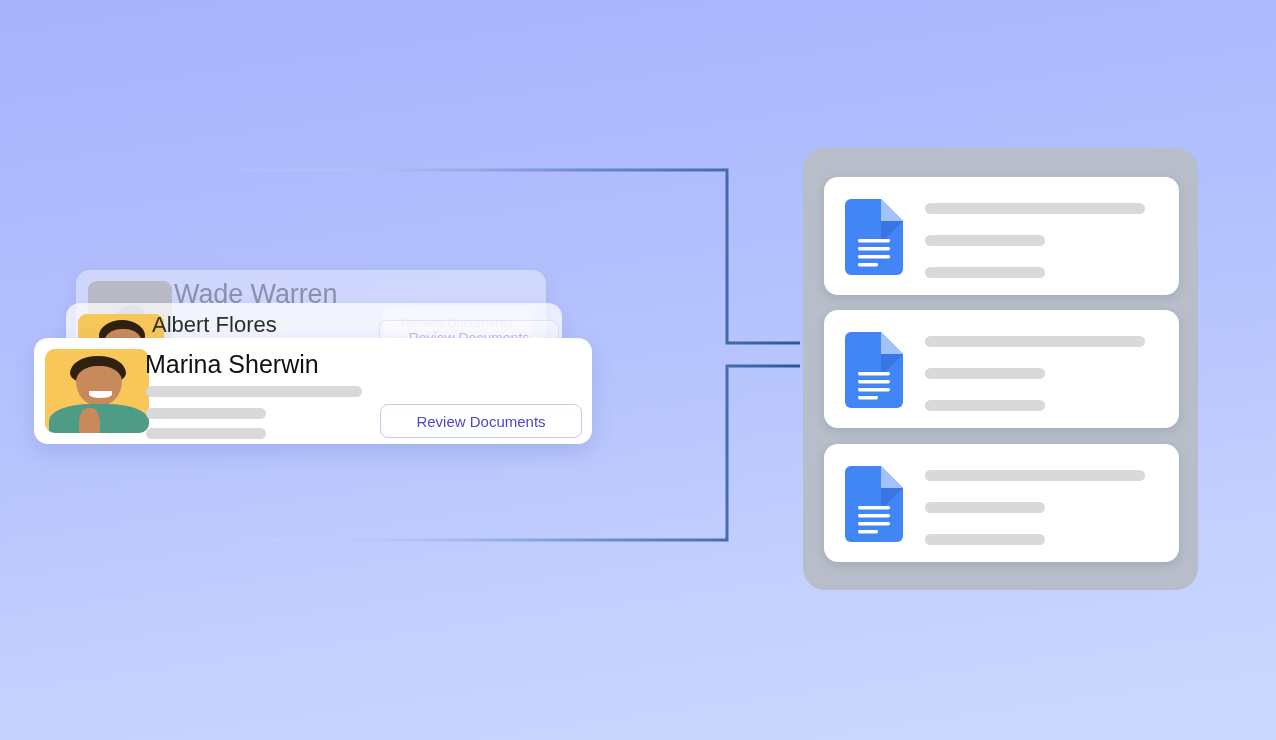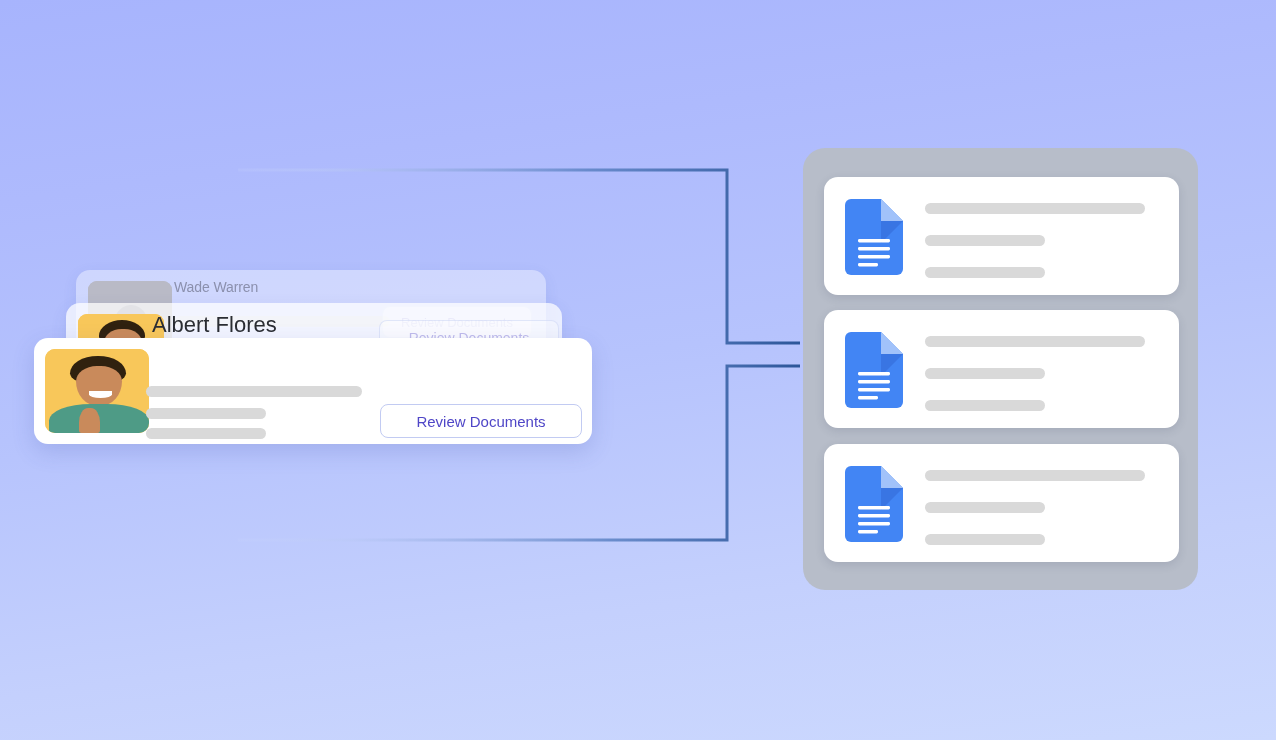--- a/index.html
+++ b/index.html
@@ -226,21 +226,21 @@
     <path d="M238,540 L727,540 L727,366 L800,366" fill="none" stroke="url(#fadeBottom)" stroke-width="3" stroke-linejoin="miter"></path>
   </svg>
 
   <div class="person-card card-back">
     <div class="avatar avatar-gray">
       <div class="photo" style="background:#b9bac6">
         <div class="ph-gray-hair"></div>
       </div>
     </div>
   </div>
-  <div class="card-name card-back" style="position:absolute;left:174px;top:279px;width:auto;height:auto;background:none;box-shadow:none;display:block;font-size:14px;color:#8b90ad;z-index:1;">Wade Warren</div>
+  <div class="card-name card-back" style="position:absolute;left:174px;top:279px;width:auto;height:auto;background:none;box-shadow:none;display:block;font-size:27px;color:#8b90ad;z-index:1;">Wade Warren</div>
   <div class="skel dim" style="left:174px;top:316px;width:216px;z-index:1;"></div>
   <div class="review-btn ghost" style="left:382px;top:306px;width:150px;height:32px;z-index:1;font-size:13px;">Review Documents</div>
 
   <div class="person-card card-mid">
     <div class="avatar">
       <div class="photo">
         <div class="ph-hair"></div>
         <div class="ph-face"></div>
         <div class="ph-smile"></div>
         <div class="ph-body"></div>
@@ -255,20 +255,21 @@
     <div class="avatar">
       <div class="photo">
         <div class="ph-hair"></div>
         <div class="ph-face"></div>
         <div class="ph-smile"></div>
         <div class="ph-body"></div>
         <div class="ph-hand"></div>
       </div>
     </div>
   </div>
+  <div style="position:absolute;left:145px;top:350px;font-size:25px;color:#101114;z-index:4;">Marina Sherwin</div>
 
   <div class="skel p-skel-1" style="left:146px;top:386px;z-index:4;"></div>
   <div class="skel p-skel-2" style="left:146px;top:408px;z-index:4;"></div>
   <div class="skel p-skel-3" style="left:146px;top:428px;z-index:4;"></div>
 
   <div class="review-btn" style="left:380px;top:404px;width:202px;height:34px;z-index:4;">Review Documents</div>
 
   <div id="doc-panel">
 
     <div class="doc-card c1">

